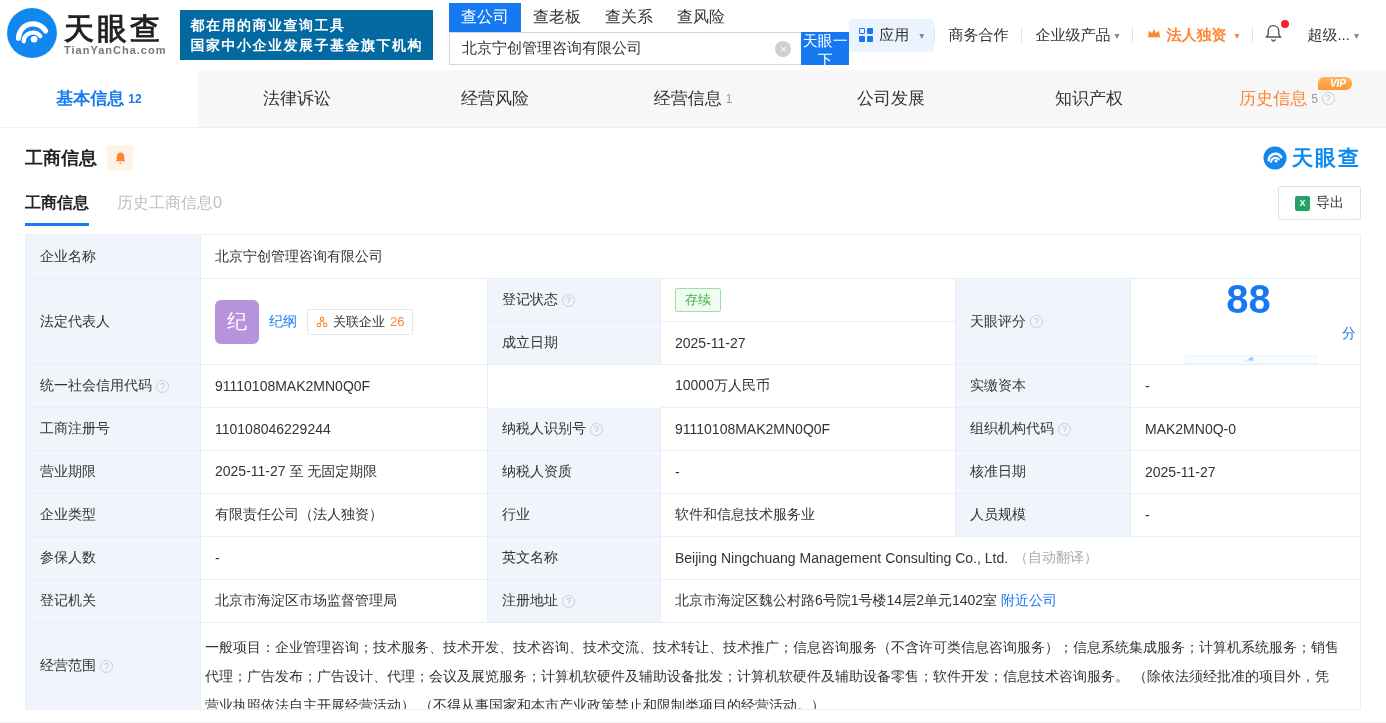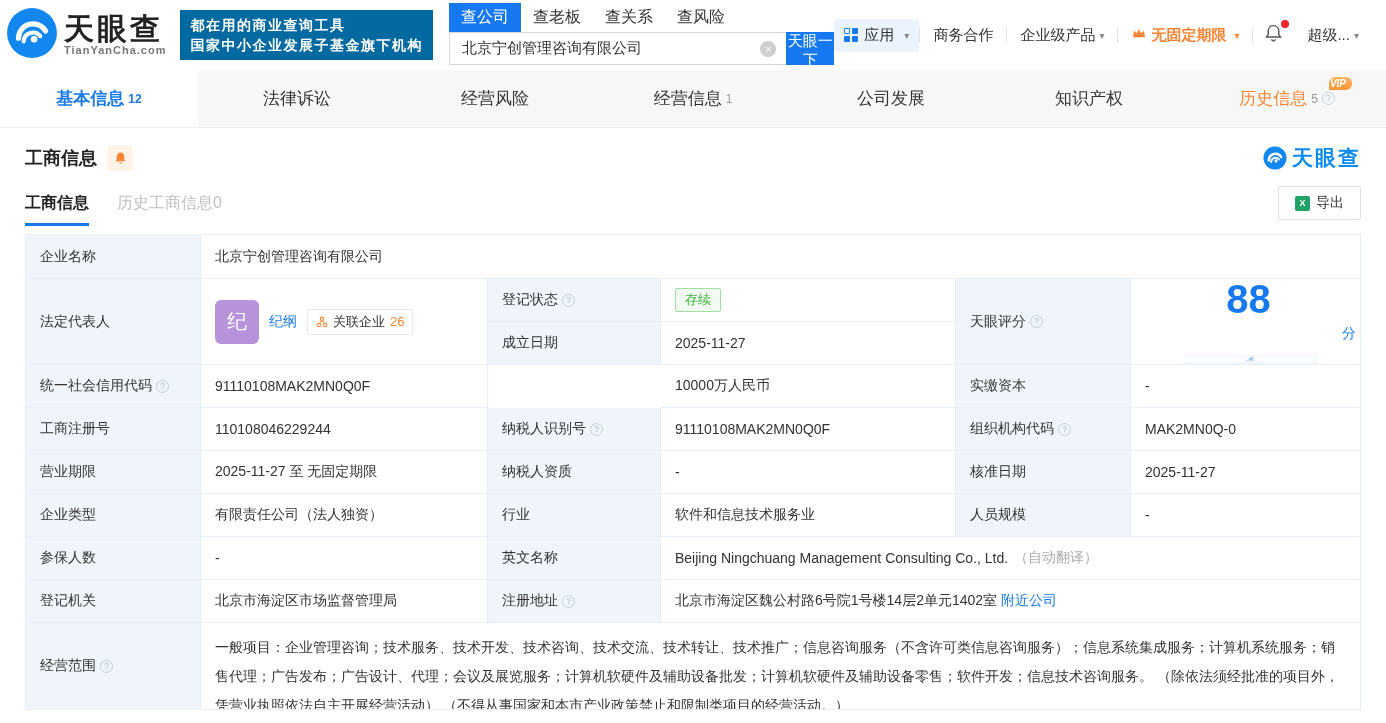--- a/index.html
+++ b/index.html
@@ -39,21 +39,21 @@
   .bell-dot { position:absolute; top:-3px; right:5px; width:8px; height:8px; background:#f5222d; border-radius:50%; }
 
   
   .main-tabs { height:58px; background:#f7f7f7; display:flex; border-bottom:1px solid #efefef; }
   .main-tab { width:198px; display:flex; align-items:center; justify-content:center; font-size:17px; color:#333; cursor:pointer; position:relative; }
   .main-tab.active { background:#fff; color:#1779f2; font-weight:bold; }
   .tab-count { font-size:12px; color:#999; margin-left:4px; }
   .main-tab.active .tab-count { color:#1779f2; }
   .main-tab.orange { color:#ff8534; }
   .vip-badge { position:absolute; top:7px; right:34px; background:linear-gradient(180deg,#ffb763,#ff9433); color:#fff;
-      font-size:10px; font-weight:bold; font-style:italic; padding:1px 6px 1px 1px; border-radius:6px 6px 6px 1px; }
+      font-size:10px; font-weight:bold; font-style:italic; padding:1px 6px 1px 12px; border-radius:6px 6px 6px 1px; }
   .q-icon { width:13px; height:13px; border-radius:50%; border:1px solid #c6d0da; color:#b5c0cb; font-size:9px; line-height:11px;
       text-align:center; display:inline-block; margin-left:4px; flex:none; font-weight:normal; }
   .q-icon::before { content:"?"; }
 
   
   .section-head { display:flex; align-items:center; padding:16px 25px 0 25px; }
   .section-title { font-size:18px; font-weight:bold; color:#222; }
   .bell-badge { width:26px; height:26px; background:#fdf3e7; border-radius:4px; margin-left:10px; display:flex; align-items:center; justify-content:center; cursor:pointer; }
   .watermark { margin-left:auto; display:flex; align-items:center; gap:5px; }
   .watermark-text { font-size:21px; font-weight:bold; color:#0b8bf2; letter-spacing:2px; }
@@ -84,21 +84,21 @@
   .status-badge { color:#3eb63e; border:1px solid #9fdf9f; background:#f2fbf2; border-radius:2px; padding:2px 9px; font-size:13px; }
   .avatar { width:44px; height:44px; border-radius:6px; background:#b793dc; color:#fff; font-size:20px; display:flex;
       align-items:center; justify-content:center; flex:none; cursor:pointer; }
   .legal-cell { gap:10px; }
   .related-badge { display:flex; align-items:center; gap:5px; border:1px solid #e8e8e8; border-radius:2px; padding:3px 8px; font-size:13px; cursor:pointer; background:#fff; }
   .related-count { color:#ff8534; }
   .score-cell { display:flex; align-items:center; padding:0 4px 0 10px; gap:6px;flex-direction:column; }
   .score-num { font-size:40px; font-weight:bold; color:#1779f2; line-height:1; }
   .score-unit { font-size:14px; color:#1779f2; align-self:flex-end; margin-bottom:6px; }
   .gray-note { color:#aaa; margin-left:6px; }
-  .scope-val { display:block; padding:10px 18px 10px 14px; line-height:29px; align-items:flex-start; }
+  .scope-val { display:block; padding:10px 18px 10px 4px; line-height:29px; align-items:flex-start; }
   .footer-strip { height:7px; background:#f3f5f7; margin-top:12px; }
 </style>
 </head>
 <body>
 
 <div class="header">
   <div class="logo">
     <span>
       <svg width="52" height="52" viewBox="0 0 50 50">
         <circle cx="25" cy="25" r="24" fill="#1287f0"></circle>
@@ -149,21 +149,21 @@
       <span>企业级产品</span>
       <span class="caret">▾</span>
     </div>
     <span class="nav-sep"></span>
     <div class="nav-item vip-link">
       <span>
         <svg width="16" height="16" viewBox="0 0 24 24">
             <path d="M3 17 L4.5 7 L9 11 L12 4.5 L15 11 L19.5 7 L21 17 Z" fill="#ff8534"></path>
           </svg>
       </span>
-      <span>无固定期限</span>
+      <span>法人独资</span>
       <span class="caret">▾</span>
     </div>
     <span class="nav-sep"></span>
     <div class="bell-wrap">
       <svg width="21" height="21" viewBox="0 0 24 24">
         <path d="M12 3c-3.5 0-6 2.6-6 6v4l-2 3h16l-2-3V9c0-3.4-2.5-6-6-6z" fill="none" stroke="#555" stroke-width="1.6"></path>
         <path d="M10 18.5a2 2 0 0 0 4 0" fill="none" stroke="#555" stroke-width="1.6"></path>
       </svg>
       <span class="bell-dot"></span>
     </div>

